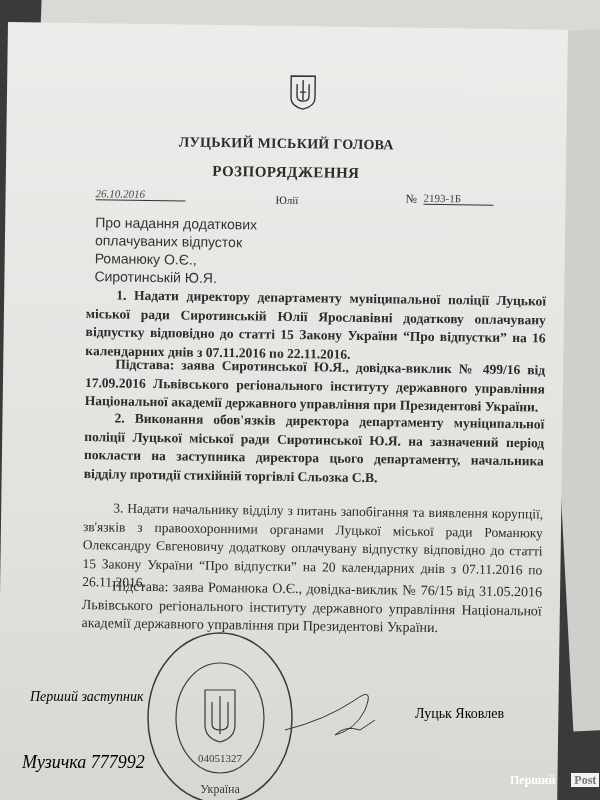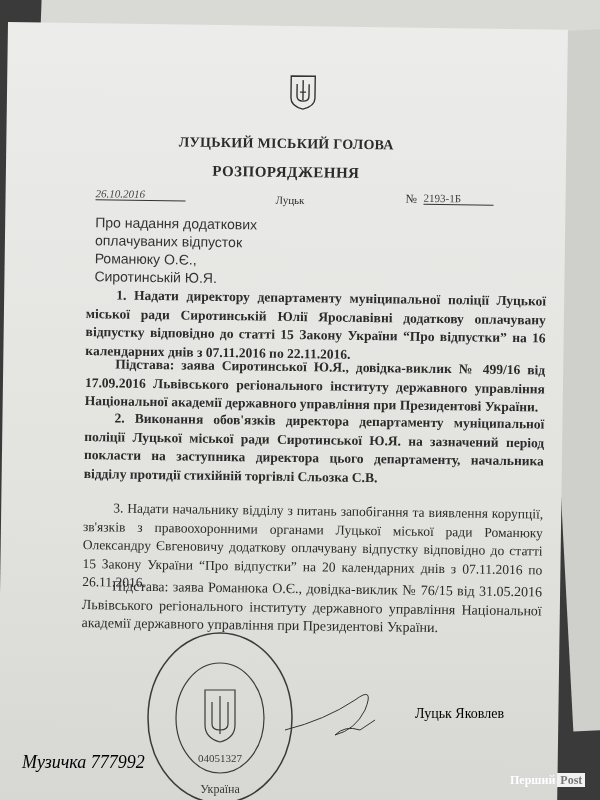--- a/index.html
+++ b/index.html
@@ -67,58 +67,59 @@
   .executor { position:absolute; left:22px; top:752px; font-size:18px; font-style:italic; }
   .stamp {
     position:absolute; left:145px; top:630px; width:150px; height:175px;
   }
   .signature { position:absolute; left:285px; top:690px; width:110px; height:60px; }
   .logo {
     position:absolute; left:510px; top:773px; font-size:12px; color:#fff;
     font-family:"Liberation Serif", serif; font-weight:bold;
   }
   .logo .post {
-    background:#f2f2f2; color:#777; padding:0 3px; margin-left:2px;
+    background:#f2f2f2; color:#777; padding:0 3px; margin-left:16px;
   }
 </style>
 </head>
 <body>
 
 <div class="bg-paper"></div>
 <div class="bg-side"></div>
 
 <div class="page">
   <svg class="coat" viewBox="0 0 28 36">
     <path d="M2 2 H26 V24 Q26 32 14 35 Q2 32 2 24 Z" fill="none" stroke="#333" stroke-width="1.4"></path>
     <path d="M14 6 V26 M8 10 V22 Q8 27 14 27 Q20 27 20 22 V10 M11 18 H17" fill="none" stroke="#333" stroke-width="1.4"></path>
   </svg>
 
   <div class="title1">ЛУЦЬКИЙ МІСЬКИЙ ГОЛОВА</div>
   <div class="title2">РОЗПОРЯДЖЕННЯ</div>
 
   <div class="date">26.10.2016</div>
-  <div class="city">Луцьк</div>
+  <div class="city">Юлії</div>
   <div class="numlabel">№</div>
   <div class="number">2193-1Б</div>
 
   <div class="subject">
     <div>Про надання додаткових</div>
     <div>оплачуваних  відпусток</div>
     <div>Романюку О.Є.,</div>
     <div>Сиротинській Ю.Я.</div>
   </div>
 
   <div class="para bold p1">1. Надати директору департаменту муніципальної поліції Луцької міської ради Сиротинській Юлії Ярославівні додаткову оплачувану відпустку відповідно до статті 15 Закону України “Про відпустки”  на 16 календарних днів з 07.11.2016 по 22.11.2016.</div>
   <div class="para bold p1b">Підстава: заява Сиротинської Ю.Я.,  довідка-виклик № 499/16 від 17.09.2016 Львівського регіонального інституту державного управління Національної академії державного управління при Президентові України.</div>
   <div class="para bold p2">2. Виконання обов'язків директора департаменту муніципальної поліції Луцької міської ради Сиротинської Ю.Я. на зазначений період покласти на заступника директора цього департаменту, начальника відділу протидії стихійній торгівлі  Сльозка С.В.</div>
   <div class="para p3">3. Надати начальнику відділу з питань запобігання та виявлення корупції, зв'язків з правоохоронними органами Луцької  міської  ради Романюку Олександру Євгеновичу додаткову оплачувану відпустку відповідно до статті 15 Закону України “Про відпустки”  на 20 календарних днів з 07.11.2016 по 26.11.2016.</div>
   <div class="para p3b">Підстава: заява Романюка О.Є.,  довідка-виклик № 76/15 від 31.05.2016 Львівського регіонального інституту державного управління Національної академії державного управління при Президентові України.</div>
 </div>
 
 <div class="sign-role">
+  <div>Перший заступник</div>
 </div>
 
 <svg class="stamp" viewBox="0 0 150 175">
   <ellipse cx="75" cy="88" rx="72" ry="85" fill="none" stroke="#3a3a3a" stroke-width="1.5"></ellipse>
   <ellipse cx="75" cy="88" rx="44" ry="55" fill="none" stroke="#3a3a3a" stroke-width="1.2"></ellipse>
   <path d="M60 60 H90 V95 Q90 108 75 112 Q60 108 60 95 Z" fill="none" stroke="#3a3a3a" stroke-width="1.2"></path>
   <path d="M75 66 V104 M67 72 V94 Q67 100 75 100 Q83 100 83 94 V72" fill="none" stroke="#3a3a3a" stroke-width="1.2"></path>
   <text x="75" y="132" text-anchor="middle" font-size="11" fill="#3a3a3a" font-family="Liberation Serif, serif">04051327</text>
   <text x="75" y="163" text-anchor="middle" font-size="12" fill="#3a3a3a" font-family="Liberation Serif, serif">Україна</text>
 </svg>

